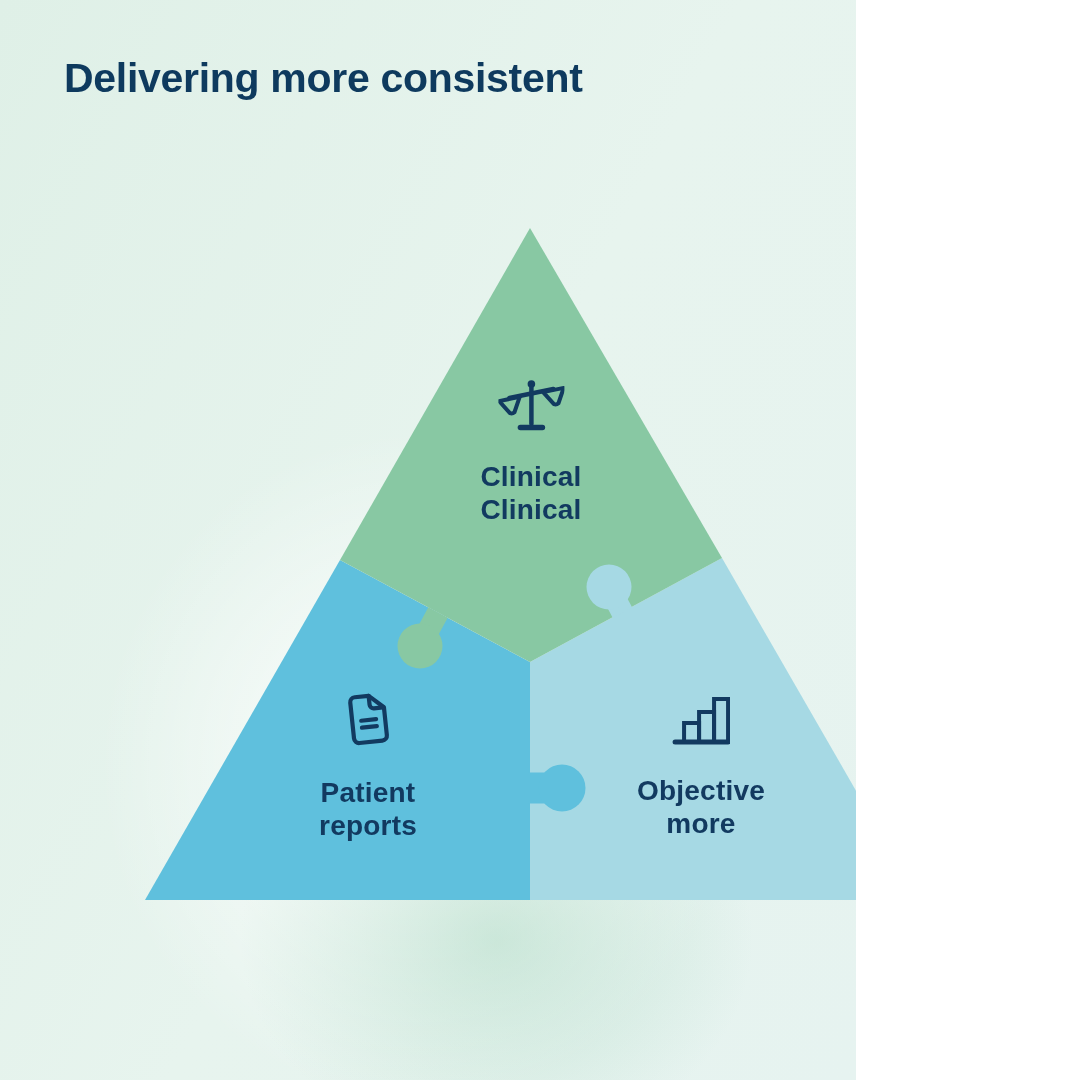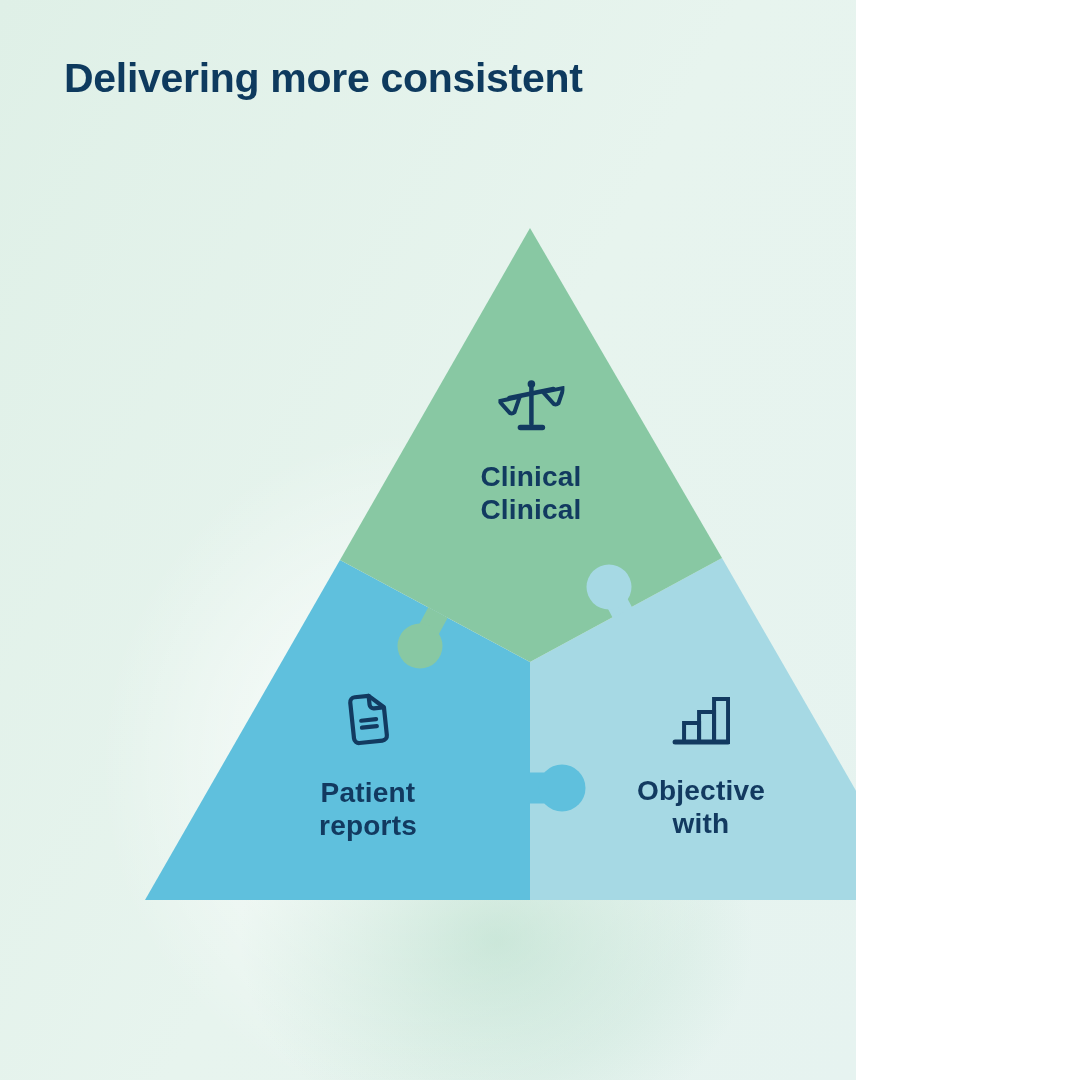--- a/index.html
+++ b/index.html
@@ -104,17 +104,17 @@
 
   <div class="block" style="left:701px;top:694px;justify-content:center;">
     <svg class="icon" width="58" height="52" viewBox="0 0 58 52">
       <rect x="12" y="29" width="15" height="19" stroke-width="4" fill="none"></rect>
       <rect x="27" y="18" width="15" height="30" stroke-width="4" fill="none"></rect>
       <rect x="42" y="5" width="14" height="43" stroke-width="4" fill="none"></rect>
       <line x1="3" y1="48" x2="56" y2="48" stroke-width="5" stroke-linecap="round"></line>
     </svg>
     <div class="label">
       <span>Objective</span>
-      <span>with</span>
+      <span>more</span>
     </div>
   </div>
 
 </div>
 
 </body></html>

